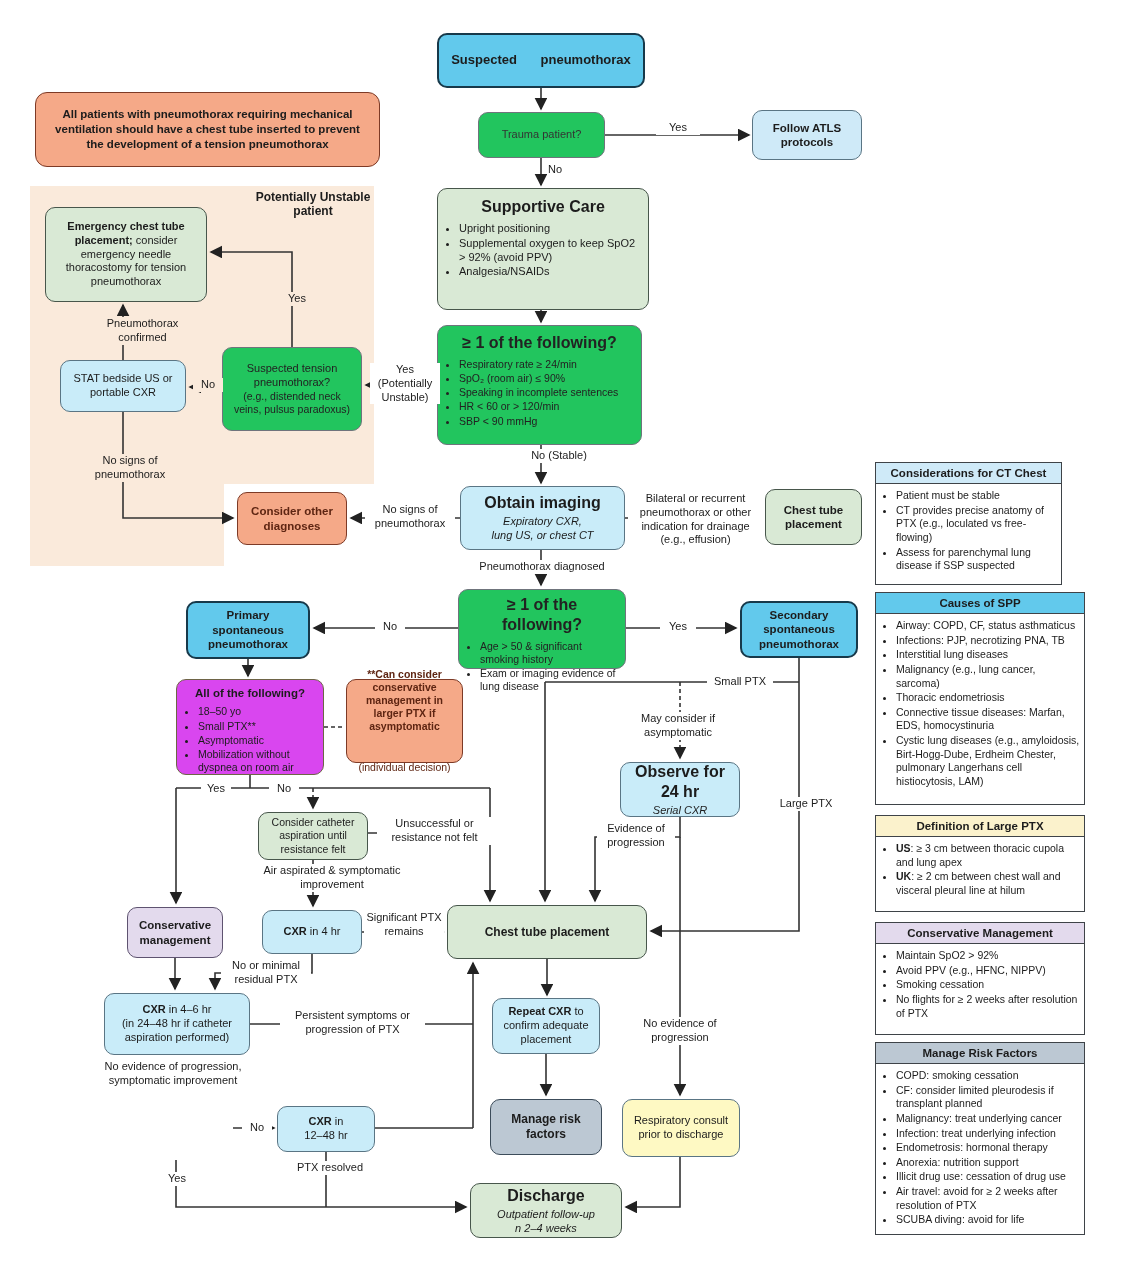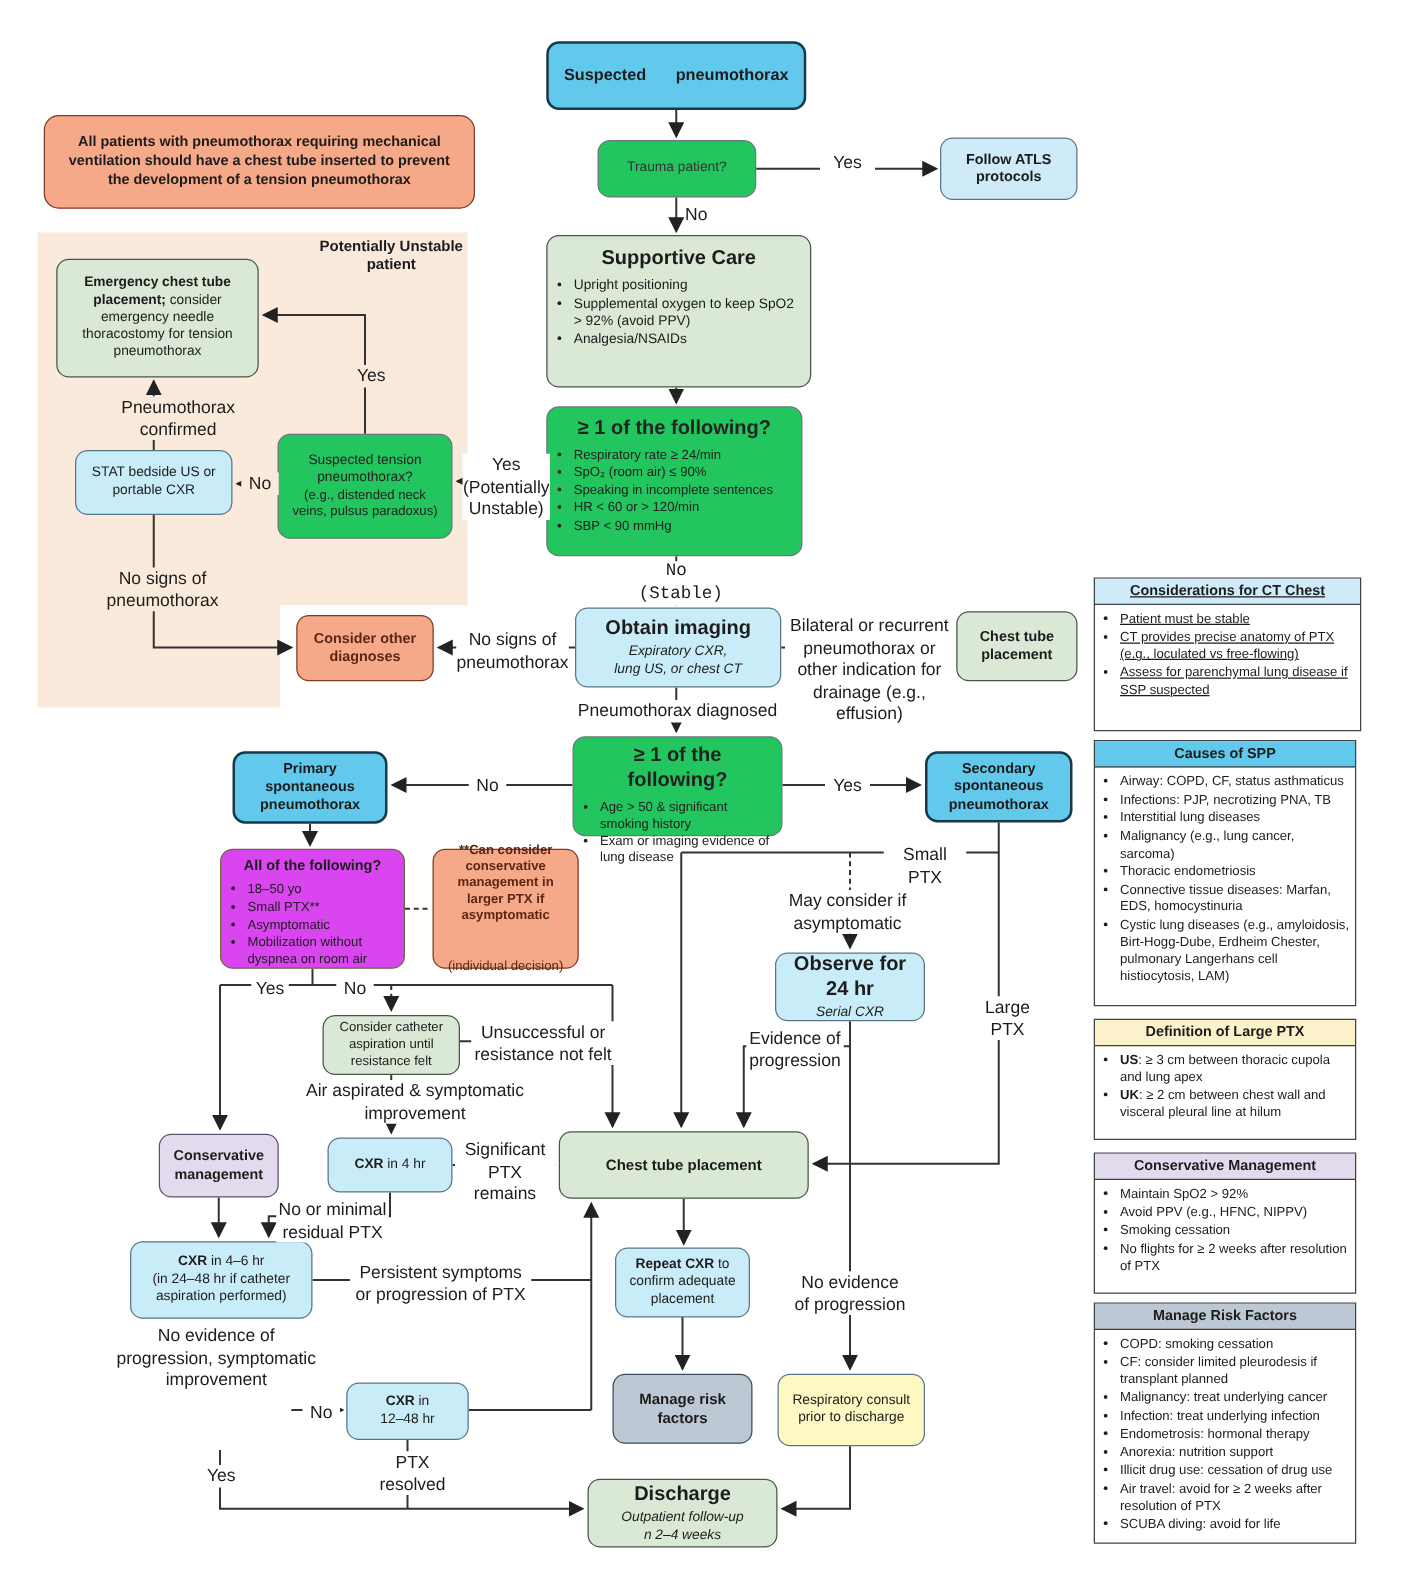--- a/index.html
+++ b/index.html
@@ -16,21 +16,21 @@
   .green{background:#d9e9d5;border:1.5px solid #47564b;}
   .gray{background:#22c55e;border:1.5px solid #6f747c;}
   .salmon{background:#f5a988;border:1.5px solid #7d3a26;}
   .yellow{background:#d946ef;border:1.5px solid #6e6546;}
   .purple{background:#e3daed;border:1.5px solid #5e5370;}
   .slate{background:#bcc8d3;border:1.5px solid #3c4c5a;}
   .node .ttl{font-weight:bold;font-size:16px;margin-bottom:2px;}
   .node ul{margin:2px 0 0 0;padding-left:15px;text-align:left;align-self:flex-start;}
   .node li{margin:1px 0;}
   .it{font-style:italic;}
-  .lbl{position:absolute;z-index:3;font-size:14px;line-height:1.25;text-align:center;}
+  .lbl{position:absolute;z-index:3;font-size:11px;line-height:1.25;text-align:center;}
   .wbg{background:#fff;}
   .pbg{background:#faeadb;}
   .zone-title{position:absolute;z-index:2;font-weight:bold;font-size:12px;text-align:center;}
   .panel{position:absolute;z-index:2;box-sizing:border-box;border:1.5px solid #3e4348;background:#fff;}
   .panel .ph{font-weight:bold;font-size:11.5px;text-align:center;padding:4px 2px;border-bottom:1.5px solid #3e4348;}
   .panel ul{margin:5px 0 5px 0;padding-left:20px;font-size:10.5px;line-height:1.3;}
   .panel li{margin:1px 0;padding-right:4px;}
   .ph-blue{background:#cfeaf8;} .ph-cyan{background:#62c9ec;} .ph-yellow{background:#fbf2cc;}
   .ph-purple{background:#e3daed;} .ph-slate{background:#bcc8d3;}
   .vent{position:absolute;z-index:2;box-sizing:border-box;border-radius:12px;background:#f5a988;
@@ -153,21 +153,21 @@
 
   <div class="node yellow" style="left:176px;top:679px;width:148px;height:96px;justify-content:flex-start;padding-top:6px;">
     <div class="ttl" style="font-size:11.5px;">All of the following?</div>
     <ul class="small">
         <li>18–50 yo</li>
         <li>Small PTX**</li>
         <li>Asymptomatic</li>
         <li>Mobilization without dyspnea on room air</li>
       </ul>
   </div>
-  <div class="node salmon small" style="left:346px;top:679px;width:117px;height:96px;color:#5e2512;gap:28px;">
+  <div class="node salmon small" style="left:346px;top:679px;width:117px;height:84px;color:#5e2512;gap:28px;">
     <b>**Can consider conservative management in larger PTX if asymptomatic</b>
     <span>(individual decision)</span>
   </div>
   <div class="node blue" style="left:620px;top:762px;width:120px;height:55px;background:#c9ecf9;">
     <div class="ttl">Observe for 24 hr</div>
     <span class="it">Serial CXR</span>
   </div>
   <div class="node green small" style="left:258px;top:812px;width:110px;height:48px;">
     <span>Consider catheter aspiration until resistance felt</span>
   </div>
@@ -215,21 +215,21 @@
     <span>(e.g., distended neck veins, pulsus paradoxus)</span>
   </div>
 
   <div class="vent" style="left:35px;top:92px;width:345px;height:75px;">
     <span><b>All</b><span> patients with pneumothorax requiring mechanical ventilation should have a chest tube inserted to prevent the development of a tension pneumothorax</span></span>
   </div>
 
   <div class="lbl wbg" style="left:656px;top:121px;width:44px;">Yes</div>
   <div class="lbl" style="left:548px;top:163px;width:30px;text-align:left;">No</div>
   <div class="lbl wbg" style="left:370px;top:363px;width:70px;">Yes (Potentially Unstable)</div>
-  <div class="lbl wbg" style="left:511px;top:449px;width:60px;font-family:Liberation Mono, monospace;">No (Stable)</div>
+  <div class="lbl wbg" style="left:529px;top:449px;width:60px;">No (Stable)</div>
   <div class="lbl wbg" style="left:365px;top:503px;width:90px;">No signs of pneumothorax</div>
   <div class="lbl wbg" style="left:628px;top:492px;width:135px;">Bilateral or recurrent pneumothorax or other indication for drainage (e.g., effusion)</div>
   <div class="lbl wbg" style="left:462px;top:560px;width:160px;">Pneumothorax diagnosed</div>
   <div class="lbl wbg" style="left:375px;top:620px;width:30px;">No</div>
   <div class="lbl wbg" style="left:660px;top:620px;width:36px;">Yes</div>
   <div class="lbl wbg" style="left:707px;top:675px;width:66px;">Small PTX</div>
   <div class="lbl wbg" style="left:773px;top:797px;width:66px;">Large PTX</div>
   <div class="lbl wbg" style="left:630px;top:712px;width:96px;">May consider if asymptomatic</div>
   <div class="lbl wbg" style="left:597px;top:822px;width:78px;">Evidence of progression</div>
   <div class="lbl wbg" style="left:634px;top:1017px;width:92px;text-align:center;">No evidence of progression</div>
@@ -242,21 +242,21 @@
   <div class="lbl wbg" style="left:280px;top:1009px;width:145px;">Persistent symptoms or progression of PTX</div>
   <div class="lbl" style="left:87px;top:1060px;width:172px;">No evidence of progression, symptomatic improvement</div>
   <div class="lbl wbg" style="left:242px;top:1121px;width:30px;">No</div>
   <div class="lbl wbg" style="left:162px;top:1172px;width:30px;">Yes</div>
   <div class="lbl wbg" style="left:295px;top:1161px;width:70px;">PTX resolved</div>
   <div class="lbl pbg" style="left:282px;top:292px;width:30px;">Yes</div>
   <div class="lbl pbg" style="left:193px;top:378px;width:30px;">No</div>
   <div class="lbl pbg" style="left:85px;top:317px;width:115px;">Pneumothorax confirmed</div>
   <div class="lbl pbg" style="left:85px;top:454px;width:90px;">No signs of pneumothorax</div>
 
-  <div class="panel" style="left:875px;top:462px;width:214px;height:123px;text-decoration:underline;">
+  <div class="panel" style="left:875px;top:462px;width:187px;height:123px;">
     <div class="ph ph-blue">Considerations for CT Chest</div>
     <ul>
         <li>Patient must be stable</li>
         <li>CT provides precise anatomy of PTX (e.g., loculated vs free-flowing)</li>
         <li>Assess for parenchymal lung disease if SSP suspected</li>
       </ul>
   </div>
   <div class="panel" style="left:875px;top:592px;width:210px;height:213px;">
     <div class="ph ph-cyan">Causes of SPP</div>
     <ul>

